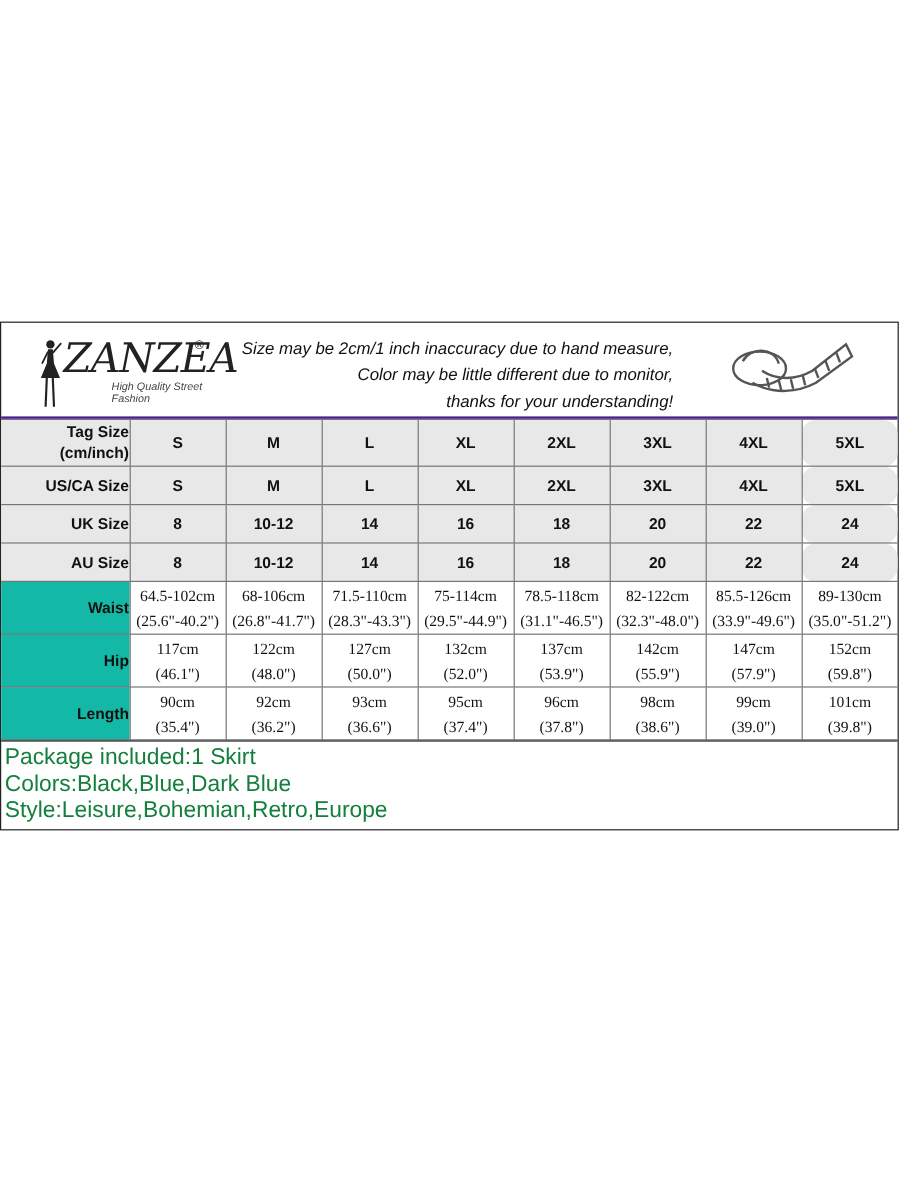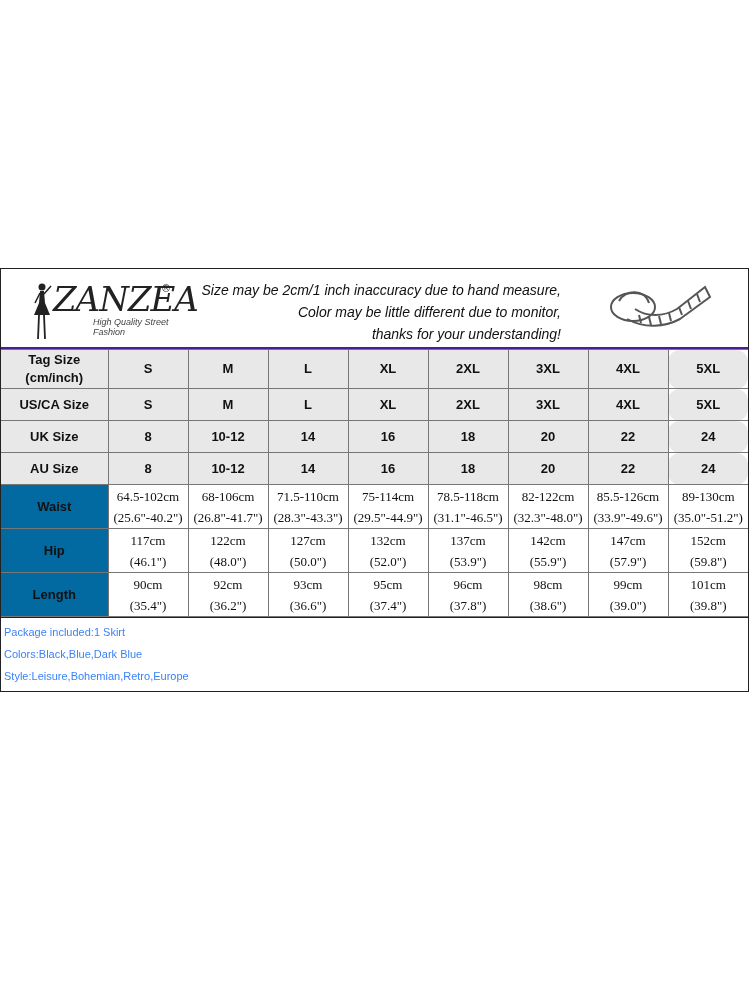--- a/index.html
+++ b/index.html
@@ -11,25 +11,25 @@
   .reg{position:absolute;left:130px;top:4px;font-family:"DejaVu Sans",sans-serif;font-size:10px;color:#222;}
   .tagline{position:absolute;left:22px;top:38px;font-family:"Liberation Sans",sans-serif;font-size:9px;color:#444;padding-left:40px;}
   .figure{position:absolute;left:0;top:2px;}
   .note{position:absolute;left:190px;top:10px;width:370px;text-align:right;font-family:"Liberation Sans",sans-serif;font-size:14px;line-height:22px;color:#111;}
   .tape{position:absolute;left:604px;top:10px;}
   table{border-collapse:collapse;width:100%;table-layout:fixed;}
   td{border:1px solid #777;text-align:center;font-family:"Liberation Sans",sans-serif;color:#111;padding:0;}
   tr.hdr td{background:#e8e8e8;font-weight:bold;font-size:13px;height:31px;}
   tr.hdr.tall td{height:38px;line-height:18px;}
   tr.meas td{font-family:"Liberation Serif",serif;font-size:13px;line-height:21px;height:43px;}
-  tr.meas td.lbl{background:#0369a1;font-family:"Liberation Sans",sans-serif;font-weight:bold;font-size:13px;}
-  td.lbl{background:#e8e8e8;font-weight:bold;}
+  tr.meas td.lbl{background:#14b8a6;font-family:"Liberation Sans",sans-serif;font-weight:bold;font-size:13px;}
+  td.lbl{background:#e8e8e8;font-weight:bold;text-align:right;}
   tr td:first-child{border-left:none;}
   tr td:last-child{border-right:none;border-radius:12px;}
-  .details{border-top:1px solid #222;padding:3px 0 4px 3px;font-family:"Liberation Sans",sans-serif;font-size:11px;line-height:22px;color:#3b82f6;}
+  .details{border-top:1px solid #222;padding:3px 0 4px 3px;font-family:"Liberation Sans",sans-serif;font-size:19px;line-height:22px;color:#15803d;}
   .details div{white-space:nowrap;}
 </style>
 </head>
 <body>
 
 <div class="sheet">
   <div class="banner">
     <div class="logo">
       <svg class="figure" width="22" height="60" viewBox="0 0 22 60">
         <circle cx="11" cy="6" r="3.5" fill="#222"></circle>

